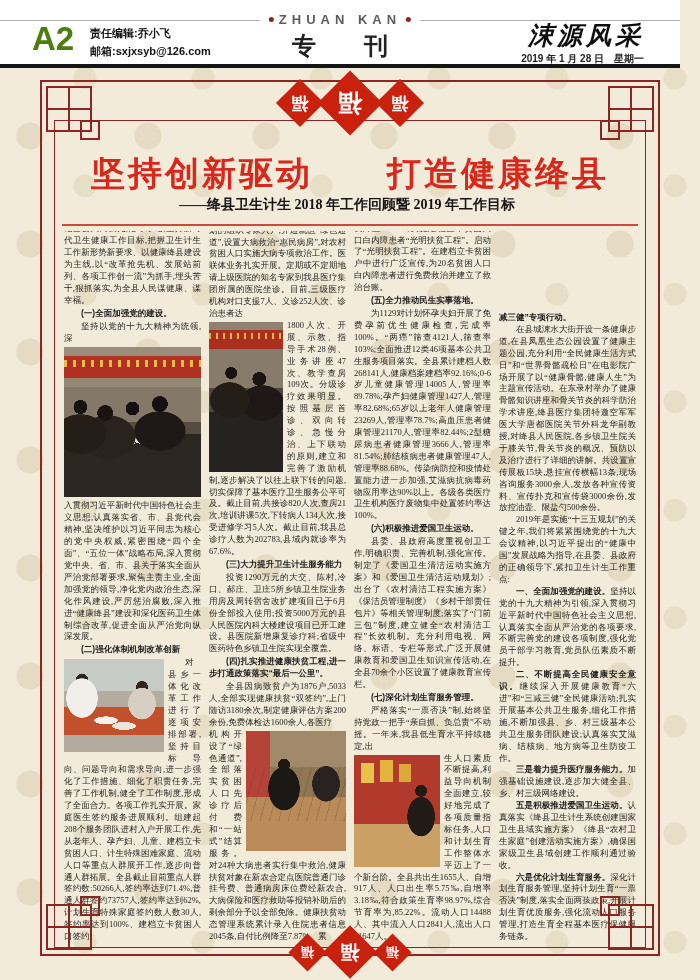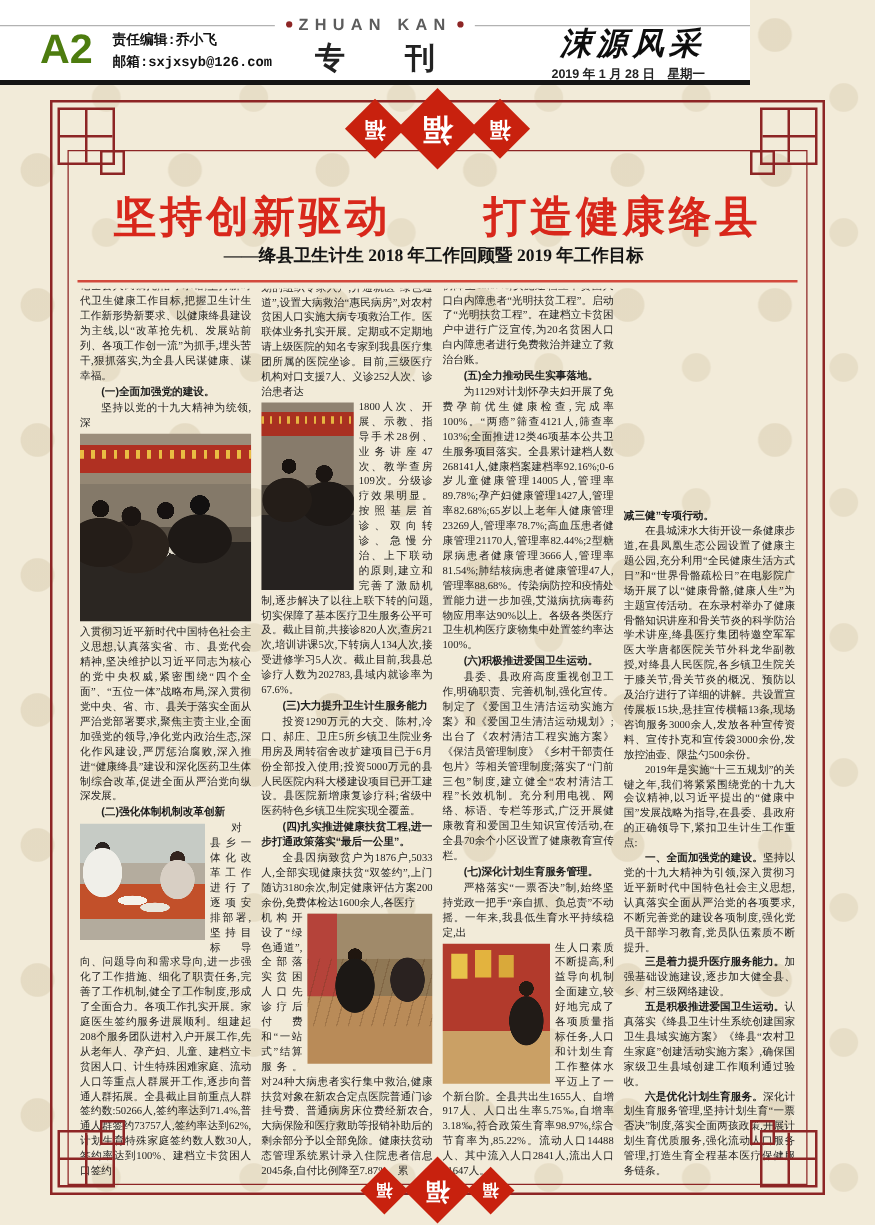--- a/index.html
+++ b/index.html
@@ -4,27 +4,27 @@
 <style>
   html,body{margin:0;padding:0;}
   body{width:700px;height:980px;overflow:hidden;font-family:"Liberation Serif",serif;}
   .page{position:relative;width:700px;height:980px;overflow:hidden;
     background-color:#f2ebd9;
     background-image:
       radial-gradient(circle 15px at 30px 28px, rgba(213,200,170,.45) 13px, transparent 14px),
       radial-gradient(circle 13px at 85px 78px, rgba(213,200,170,.38) 11px, transparent 12px);
     background-size:118px 108px;}
   
-  .hdr{position:absolute;left:0;top:0;width:600px;height:64px;background:#ffffff;border-bottom:4px solid #151515;z-index:8;}
+  .hdr{position:absolute;left:0;top:0;width:680px;height:64px;background:#ffffff;border-bottom:4px solid #151515;z-index:8;}
   .hdr-line{position:absolute;left:0;right:0;top:20px;border-top:1px solid #b2b2b2;}
   .zk-latin{position:absolute;left:50%;top:12px;transform:translateX(-50%);background:#fff;padding:0 4px;
     font-family:"Liberation Sans",sans-serif;font-size:13px;font-weight:bold;letter-spacing:5px;color:#5c5c5c;white-space:nowrap;}
   .zkdot{display:inline-block;width:5px;height:5px;border-radius:50%;background:#8d2525;vertical-align:middle;margin:0 5px 2px 5px;}
   .a2{position:absolute;left:32px;top:22px;font-family:"Liberation Sans",sans-serif;font-size:33px;font-weight:bold;color:#4d7c0f;line-height:1;}
-  .edblock{position:absolute;left:90px;top:25px;font-size:11px;font-weight:bold;color:#111;line-height:1.6;font-family:Liberation Mono, monospace;}
+  .edblock{position:absolute;left:90px;top:25px;font-size:11px;font-weight:bold;color:#111;line-height:1.6;font-family:Liberation Sans, sans-serif;}
   .zk-cn{position:absolute;left:50%;top:30px;transform:translateX(-50%);font-size:24px;font-weight:bold;color:#222;white-space:nowrap;}
   .mast{position:absolute;right:36px;top:22px;text-align:right;}
   .mast-t{font-size:25px;font-weight:bold;font-style:italic;letter-spacing:4px;color:#0e0e0e;line-height:1.1;}
   .mast-d{font-size:10px;font-weight:bold;color:#222;font-family:"Liberation Sans",sans-serif;margin-top:2px;}
   
   .fo{position:absolute;left:40px;right:40px;top:80px;bottom:24px;border:2px solid #8d2525;}
   .fi{position:absolute;left:54px;right:54px;top:120px;bottom:32px;border:1.5px solid #8d2525;}
   .corner{position:absolute;width:42px;height:42px;border:2px solid #8d2525;z-index:5;
     background:
       linear-gradient(#8d2525,#8d2525) center/100% 2px no-repeat,
@@ -192,20 +192,21 @@
       <p>严格落实“一票否决”制,始终坚持党政一把手“亲自抓、负总责”不动摇。一年来,我县低生育水平持续稳定,出</p>
       <p class="nt"><i class="ph ph-sofa f-l"></i><span>生人口素质不断提高,利益导向机制全面建立,较好地完成了各项质量指标任务,人口和计划生育工作整体水平迈上了一个新台阶。全县共出生1655人、自增917人、人口出生率5.75‰,自增率3.18‰,符合政策生育率98.97%,综合节育率为,85.22%。流动人口14488人、其中流入人口2841人,流出人口11647人。</span></p>
 
     </div>
 
     <div class="col">
       <p class="bcont">减三健”专项行动。</p>
       <p>在县城涑水大街开设一条健康步道,在县凤凰生态公园设置了健康主题公园,充分利用“全民健康生活方式日”和“世界骨骼疏松日”在电影院广场开展了以“健康骨骼,健康人生”为主题宣传活动。在东录村举办了健康骨骼知识讲座和骨关节炎的科学防治学术讲座,绛县医疗集团特邀空军军医大学唐都医院关节外科龙华副教授,对绛县人民医院,各乡镇卫生院关于膝关节,骨关节炎的概况、预防以及治疗进行了详细的讲解。共设置宣传展板15块,悬挂宣传横幅13条,现场咨询服务3000余人,发放各种宣传资料、宣传扑克和宣传袋3000余份,发放控油壶、限盐勺500余份。</p>
       <p>2019年是实施“十三五规划”的关键之年,我们将紧紧围绕党的十九大会议精神,以习近平提出的“健康中国”发展战略为指导,在县委、县政府的正确领导下,紧扣卫生计生工作重点:</p>
       <p><b class="ld">一、全面加强党的建设。</b><span>坚持以党的十九大精神为引领,深入贯彻习近平新时代中国特色社会主义思想,认真落实全面从严治党的各项要求,不断完善党的建设各项制度,强化党员干部学习教育,党员队伍素质不断提升。</span></p>
+      <p><b class="ld">二、不断提高全民健康安全意识。</b><span>继续深入开展健康教育“六进”和“三减三健”全民健康活动;扎实开展基本公共卫生服务,细化工作措施,不断加强县、乡、村三级基本公共卫生服务团队建设;认真落实艾滋病、结核病、地方病等卫生防疫工作。</span></p>
       <p><b class="ld">三是着力提升医疗服务能力。</b><span>加强基础设施建设,逐步加大健全县、乡、村三级网络建设。</span></p>
       <p><b class="ld">五是积极推进爱国卫生运动。</b><span>认真落实《绛县卫生计生系统创建国家卫生县域实施方案》《绛县“农村卫生家庭”创建活动实施方案》,确保国家级卫生县域创建工作顺利通过验收。</span></p>
       <p><b class="ld">六是优化计划生育服务。</b><span>深化计划生育服务管理,坚持计划生育“一票否决”制度,落实全面两孩政策,开展计划生育优质服务,强化流动人口服务管理,打造生育全程基本医疗保健服务链条。</span></p>
 
     </div>
 
   </div>
 </div>
 
 </body></html>

